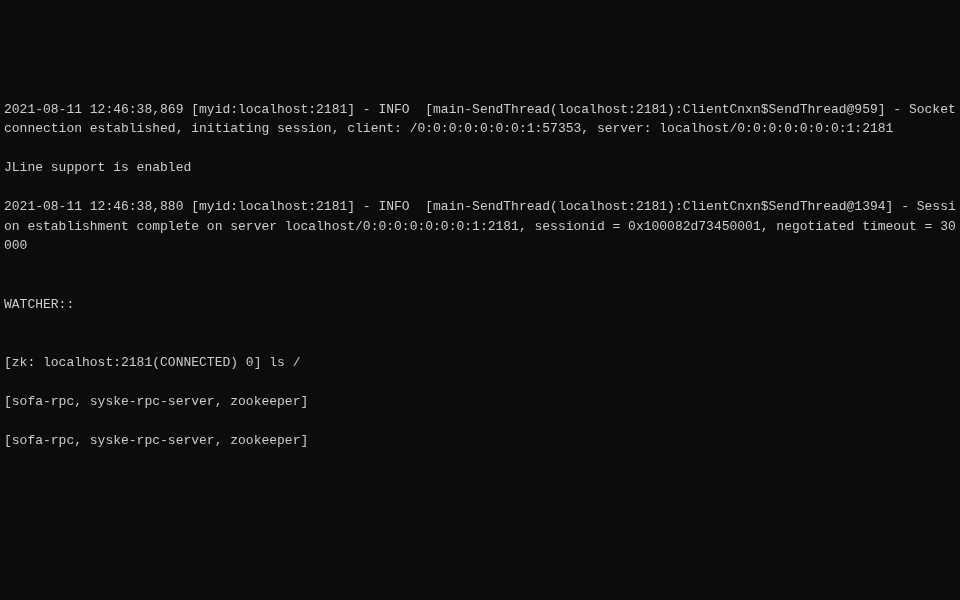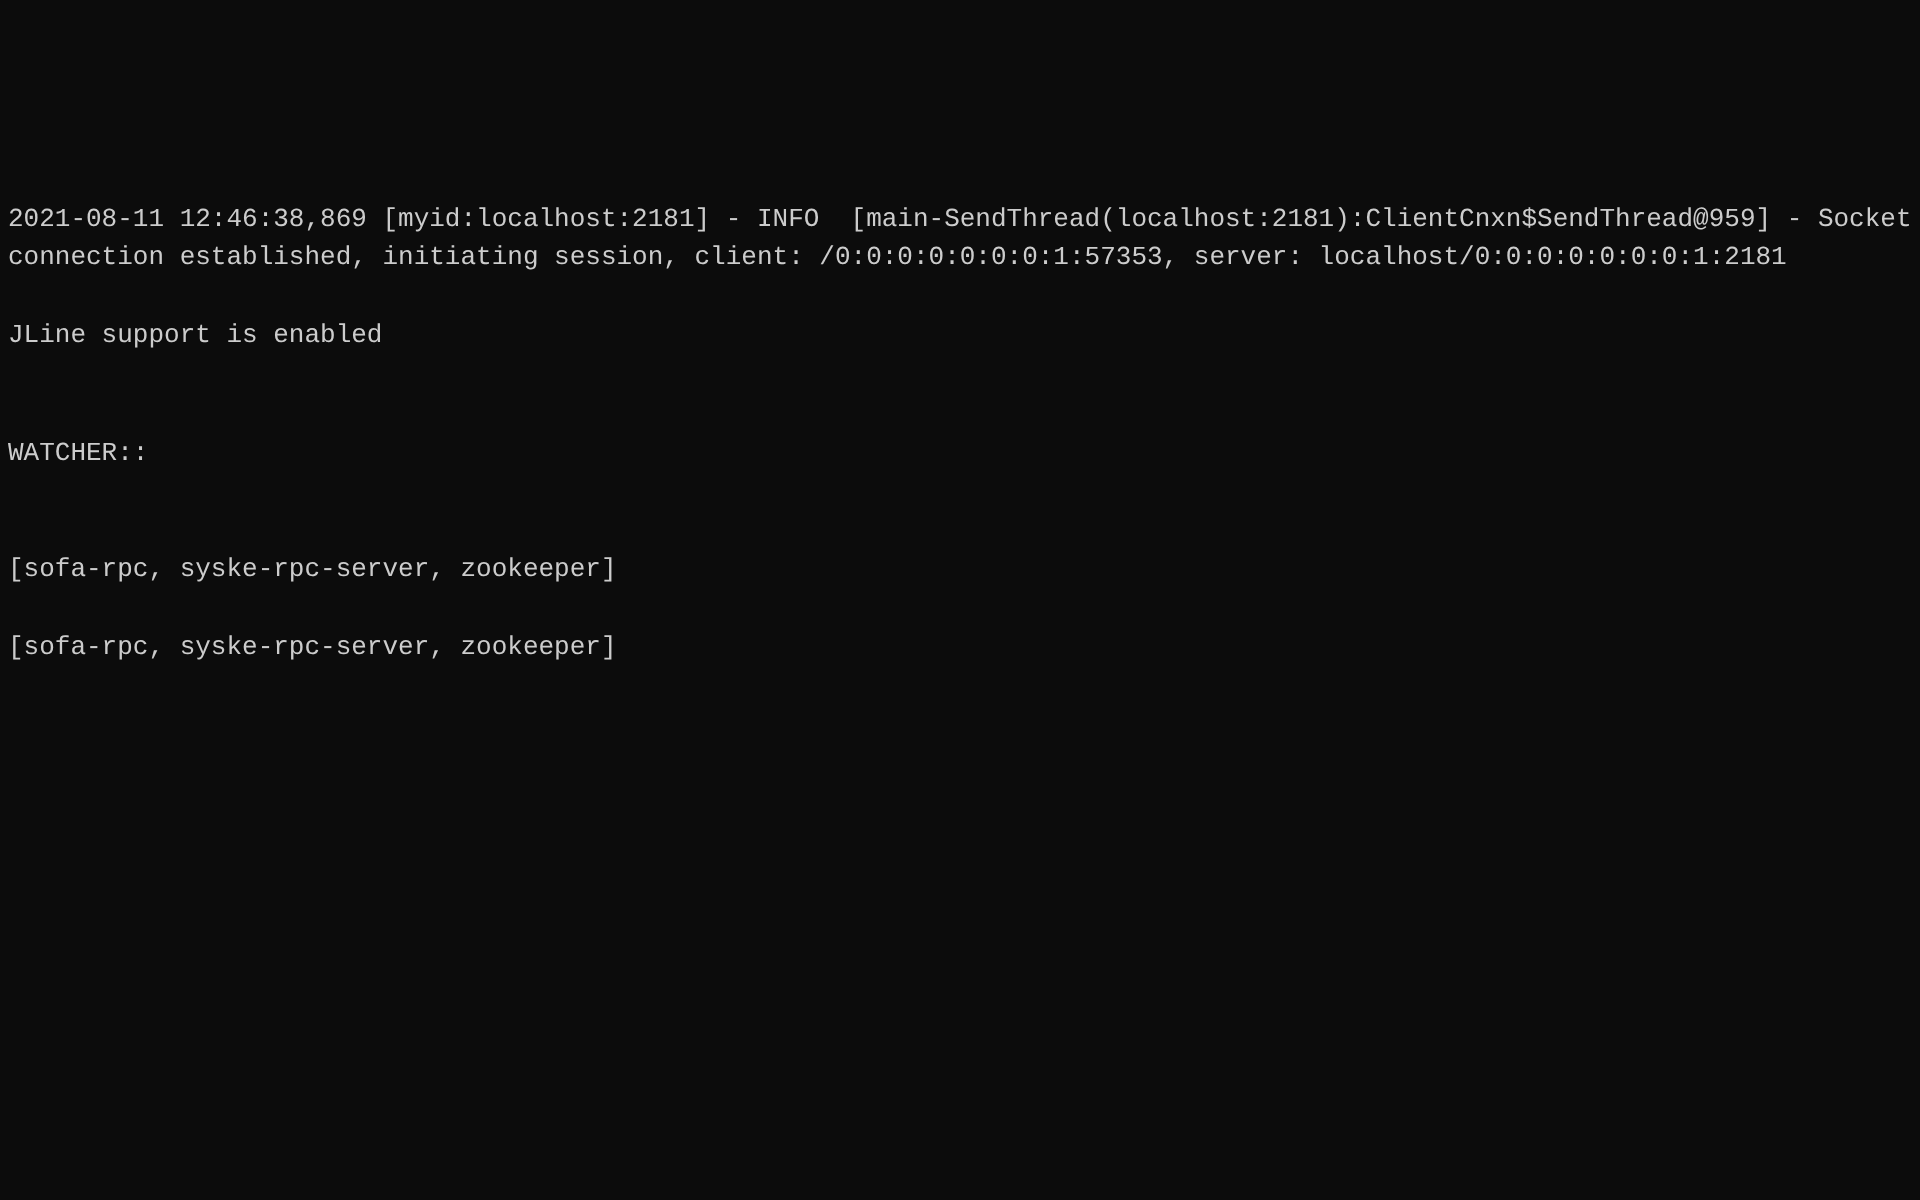--- a/index.html
+++ b/index.html
@@ -20,23 +20,25 @@
     .line { display: block; }
   </style>
 </head>
 <body>
 
 
 
 <div class="terminal">
 <span class="line">2021-08-11 12:46:38,869 [myid:localhost:2181] - INFO  [main-SendThread(localhost:2181):ClientCnxn$SendThread@959] - Socket connection established, initiating session, client: /0:0:0:0:0:0:0:1:57353, server: localhost/0:0:0:0:0:0:0:1:2181</span>
 <span class="line">JLine support is enabled</span>
+<span class="line">2021-08-11 12:46:38,880 [myid:localhost:2181] - INFO  [main-SendThread(localhost:2181):ClientCnxn$SendThread@1394] - Session establishment complete on server localhost/0:0:0:0:0:0:0:1:2181, sessionid = 0x100082d73450001, negotiated timeout = 30000</span>
 <span class="line"></span>
 <span class="line">WATCHER::</span>
 <span class="line"></span>
+<span class="line">[zk: localhost:2181(CONNECTED) 0] ls /</span>
 <span class="line">[sofa-rpc, syske-rpc-server, zookeeper]</span>
 <span class="line">[sofa-rpc, syske-rpc-server, zookeeper]</span>
 
 
 
 
 
 
 
 

